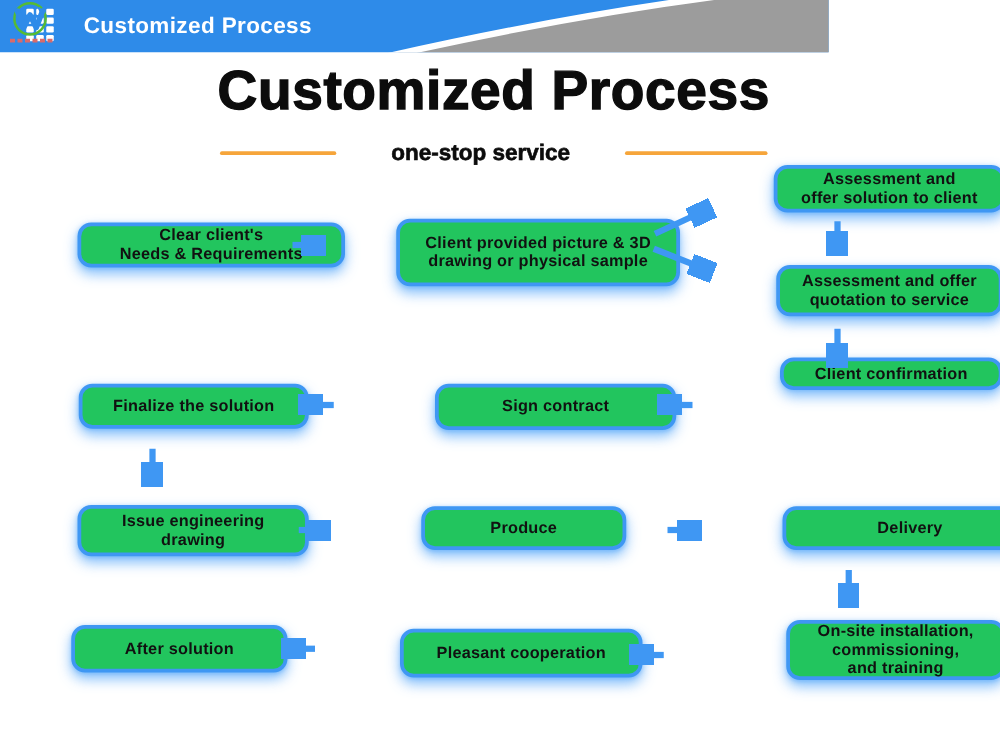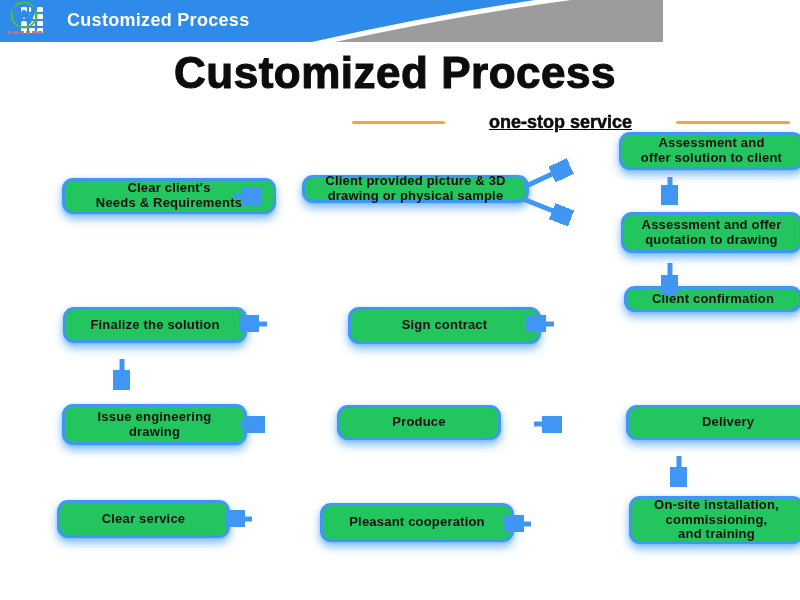--- a/index.html
+++ b/index.html
@@ -22,21 +22,21 @@
   }
   .logo{position:absolute;left:604px;top:3px;width:50px;height:38px;}
   
   .page-title{
     position:absolute;left:0;top:48px;width:790px;text-align:center;
     font-size:44px;font-weight:bold;color:#0c0c0c;letter-spacing:.5px;
     -webkit-text-stroke:1.1px #0c0c0c;
   }
   .subtitle-row{
     position:absolute;left:0;top:111px;width:790px;height:22px;
-    display:flex;align-items:center;justify-content:flex-end;gap:44px;text-decoration:underline;
+    display:flex;align-items:center;justify-content:center;gap:44px;
   }
   .subtitle-text{font-size:18px;font-weight:bold;color:#0c0c0c;-webkit-text-stroke:.5px #0c0c0c;}
   .subline{height:3px;background:#F6A53A;border-radius:2px;}
   .subline.l{width:93px;}
   .subline.r{width:114px;}
   
   .fbox{
     position:absolute;box-sizing:border-box;background:#22c55e;
     border:3px solid #3F97F3;border-radius:11px;
     display:flex;align-items:center;justify-content:center;text-align:center;
@@ -95,31 +95,31 @@
 <div class="subtitle-row">
   <div class="subline l"></div>
   <div class="subtitle-text">one-stop service</div>
   <div class="subline r"></div>
 </div>
 
 <div class="fbox" style="left:28px;top:178px;width:214px;height:36px">
     <span>Clear client's
 Needs &amp; Requirements</span>
   </div>
-<div class="fbox" style="left:268px;top:175px;width:227px;height:28px">
+<div class="fbox" style="left:283px;top:175px;width:227px;height:54px">
     <span>Client provided picture &amp; 3D
 drawing or physical sample</span>
   </div>
 <div class="fbox" style="left:585px;top:132px;width:185px;height:38px">
     <span>Assessment and
 offer solution to client</span>
   </div>
 <div class="fbox" style="left:587px;top:212px;width:181px;height:41px">
     <span>Assessment and offer
-quotation to drawing</span>
+quotation to service</span>
   </div>
 <div class="fbox" style="left:590px;top:286px;width:178px;height:26px">
     <span>Client confirmation</span>
   </div>
 <div class="fbox" style="left:314px;top:307px;width:193px;height:37px">
     <span>Sign contract</span>
   </div>
 <div class="fbox" style="left:29px;top:307px;width:184px;height:36px">
     <span>Finalize the solution</span>
   </div>
@@ -135,21 +135,21 @@
   </div>
 <div class="fbox small" style="left:595px;top:496px;width:175px;height:48px">
     <span>On-site installation,
 commissioning,
 and training</span>
   </div>
 <div class="fbox" style="left:286px;top:503px;width:194px;height:39px">
     <span>Pleasant cooperation</span>
   </div>
 <div class="fbox" style="left:23px;top:500px;width:173px;height:38px">
-    <span>Clear service</span>
+    <span>After solution</span>
   </div>
 
 <svg class="arrows" width="800" height="600" viewBox="0 0 800 600">
   <defs>
     <marker id="ah" markerUnits="strokeWidth" markerWidth="4" markerHeight="3.4" refX="2.9" refY="1.6" orient="auto">
       <path d="M0,0 L3.1,1.6 L0,3.2 L0.85,1.6 Z" fill="#3F97F3" stroke="none"></path>
     </marker>
   </defs>
   <path d="M234,196 H255" marker-end="url(#ah)"></path>
   <path d="M524,187 L565,168" marker-end="url(#ah)"></path>

